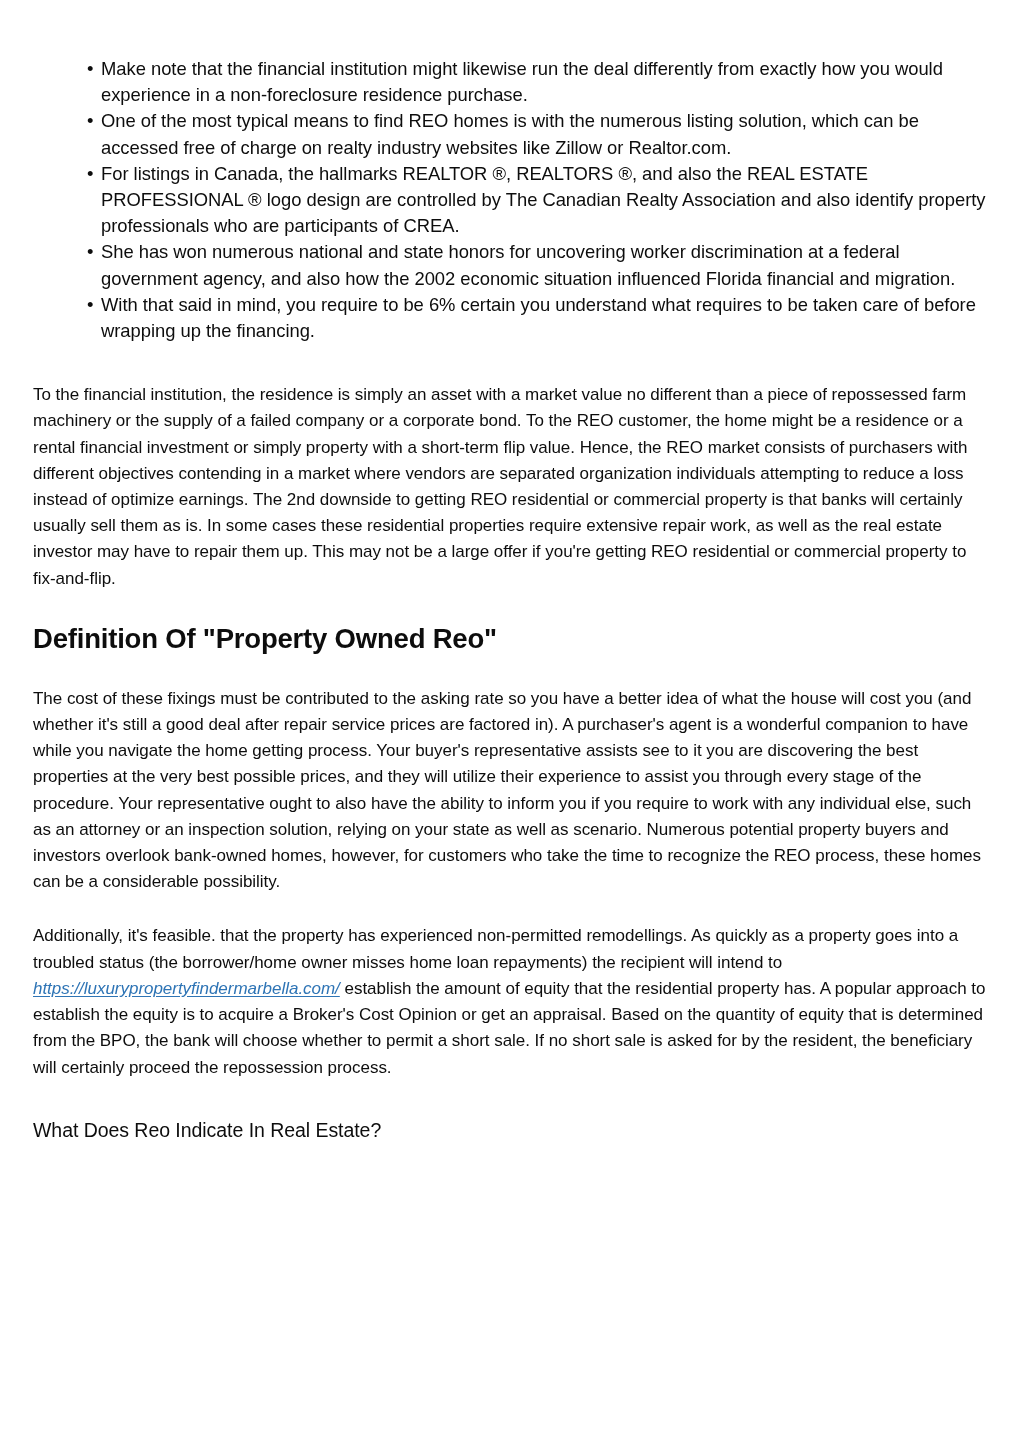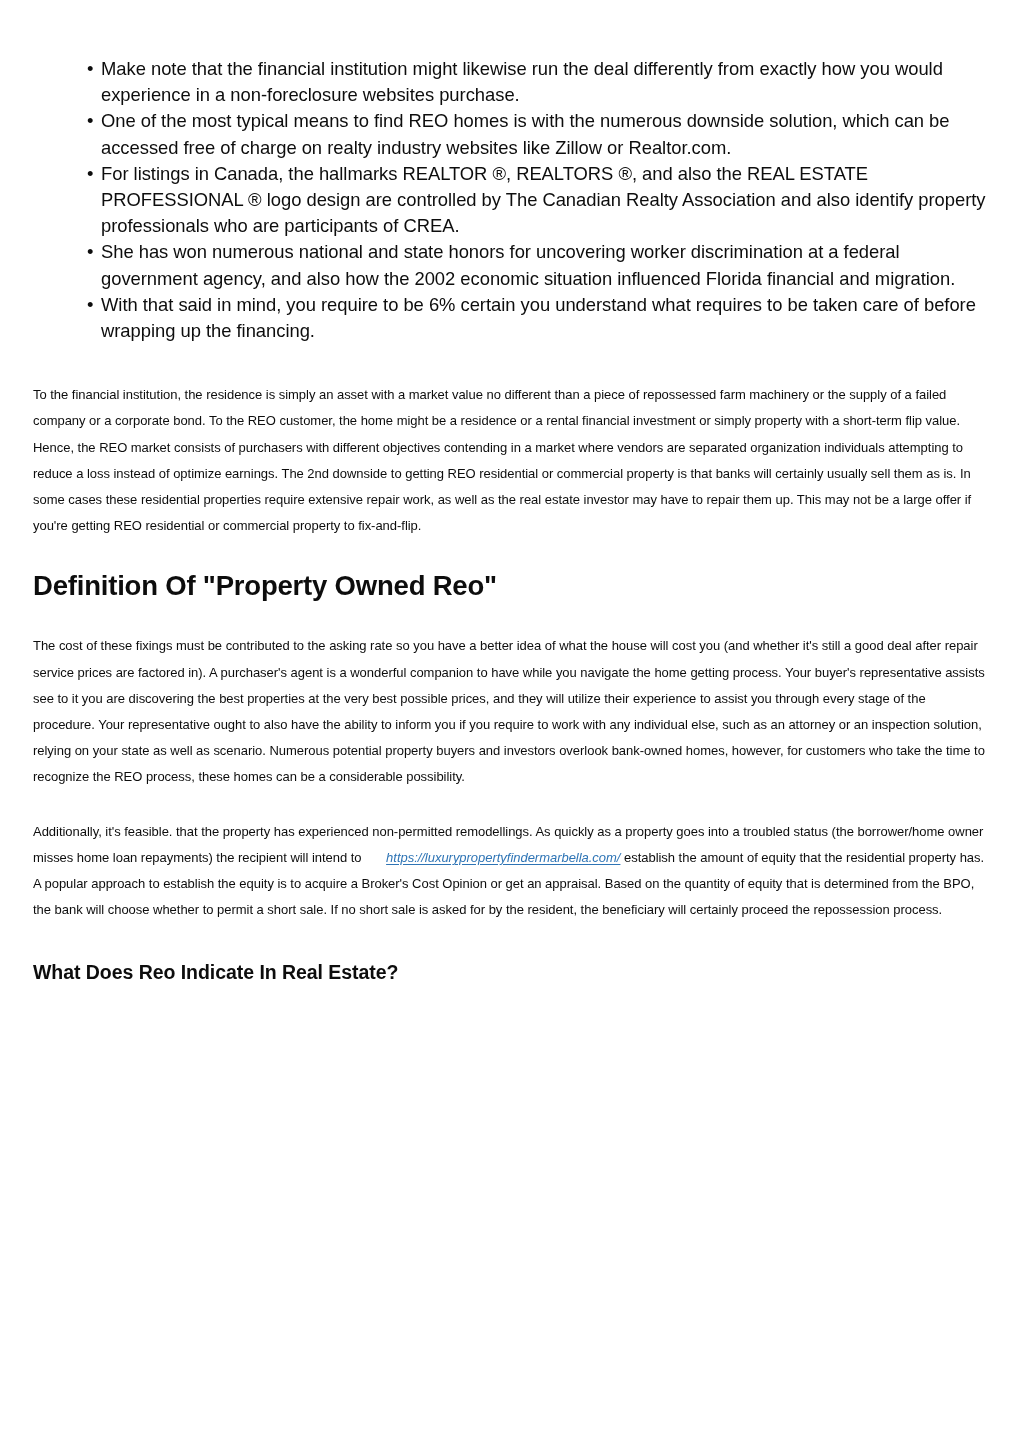--- a/index.html
+++ b/index.html
@@ -52,21 +52,21 @@
     font-size: 18.4px;
     line-height: 26.2px;
     color: #0d0d0d;
   }
   ul.bullets li .li-text {
     display: block;
   }
 
   
   p.body {
-    font-size: 13px;
+    font-size: 17px;
     line-height: 26.2px;
     color: #0d0d0d;
     margin: 0;
     letter-spacing: -0.03px;
     text-align: left;
   }
   .gap-after-list { height: 38px; }
   .gap-para { height: 28px; }
 
   
@@ -77,50 +77,49 @@
     color: #0d0d0d;
     margin: 0;
     letter-spacing: -0.2px;
   }
   .gap-before-h1 { height: 30px; }
   .gap-after-h1 { height: 30px; }
 
   h2.sub-heading {
     font-size: 19.5px;
     line-height: 26px;
-    font-weight: bold;
+    font-weight: normal;
     color: #0d0d0d;
     margin: 0;
     letter-spacing: -0.05px;
   }
   .gap-before-h2 { height: 36px; }
 
   
   a.inline-link {
     color: #2e74b5;
     font-style: italic;
     text-decoration: underline;
     text-underline-offset: 2px;
-    margin-left: 21px;
   }
 </style>
 </head>
 <body>
 
 <div class="page">
   <div class="content">
 
     <ul class="bullets">
       <li>
         <span class="bullet-dot">•</span>
-        <span class="li-text">Make note that the financial institution might likewise run the deal differently from exactly how you would experience in a non-foreclosure websites purchase.</span>
+        <span class="li-text">Make note that the financial institution might likewise run the deal differently from exactly how you would experience in a non-foreclosure residence purchase.</span>
       </li>
       <li>
         <span class="bullet-dot">•</span>
-        <span class="li-text">One of the most typical means to find REO homes is with the numerous downside solution, which can be accessed free of charge on realty industry websites like Zillow or Realtor.com.</span>
+        <span class="li-text">One of the most typical means to find REO homes is with the numerous listing solution, which can be accessed free of charge on realty industry websites like Zillow or Realtor.com.</span>
       </li>
       <li>
         <span class="bullet-dot">•</span>
         <span class="li-text">For listings in Canada, the hallmarks REALTOR ®, REALTORS ®, and also the REAL ESTATE PROFESSIONAL ® logo design are controlled by The Canadian Realty Association and also identify property professionals who are participants of CREA.</span>
       </li>
       <li>
         <span class="bullet-dot">•</span>
         <span class="li-text">She has won numerous national and state honors for uncovering worker discrimination at a federal government agency, and also how the 2002 economic situation influenced Florida financial and migration.</span>
       </li>
       <li>

